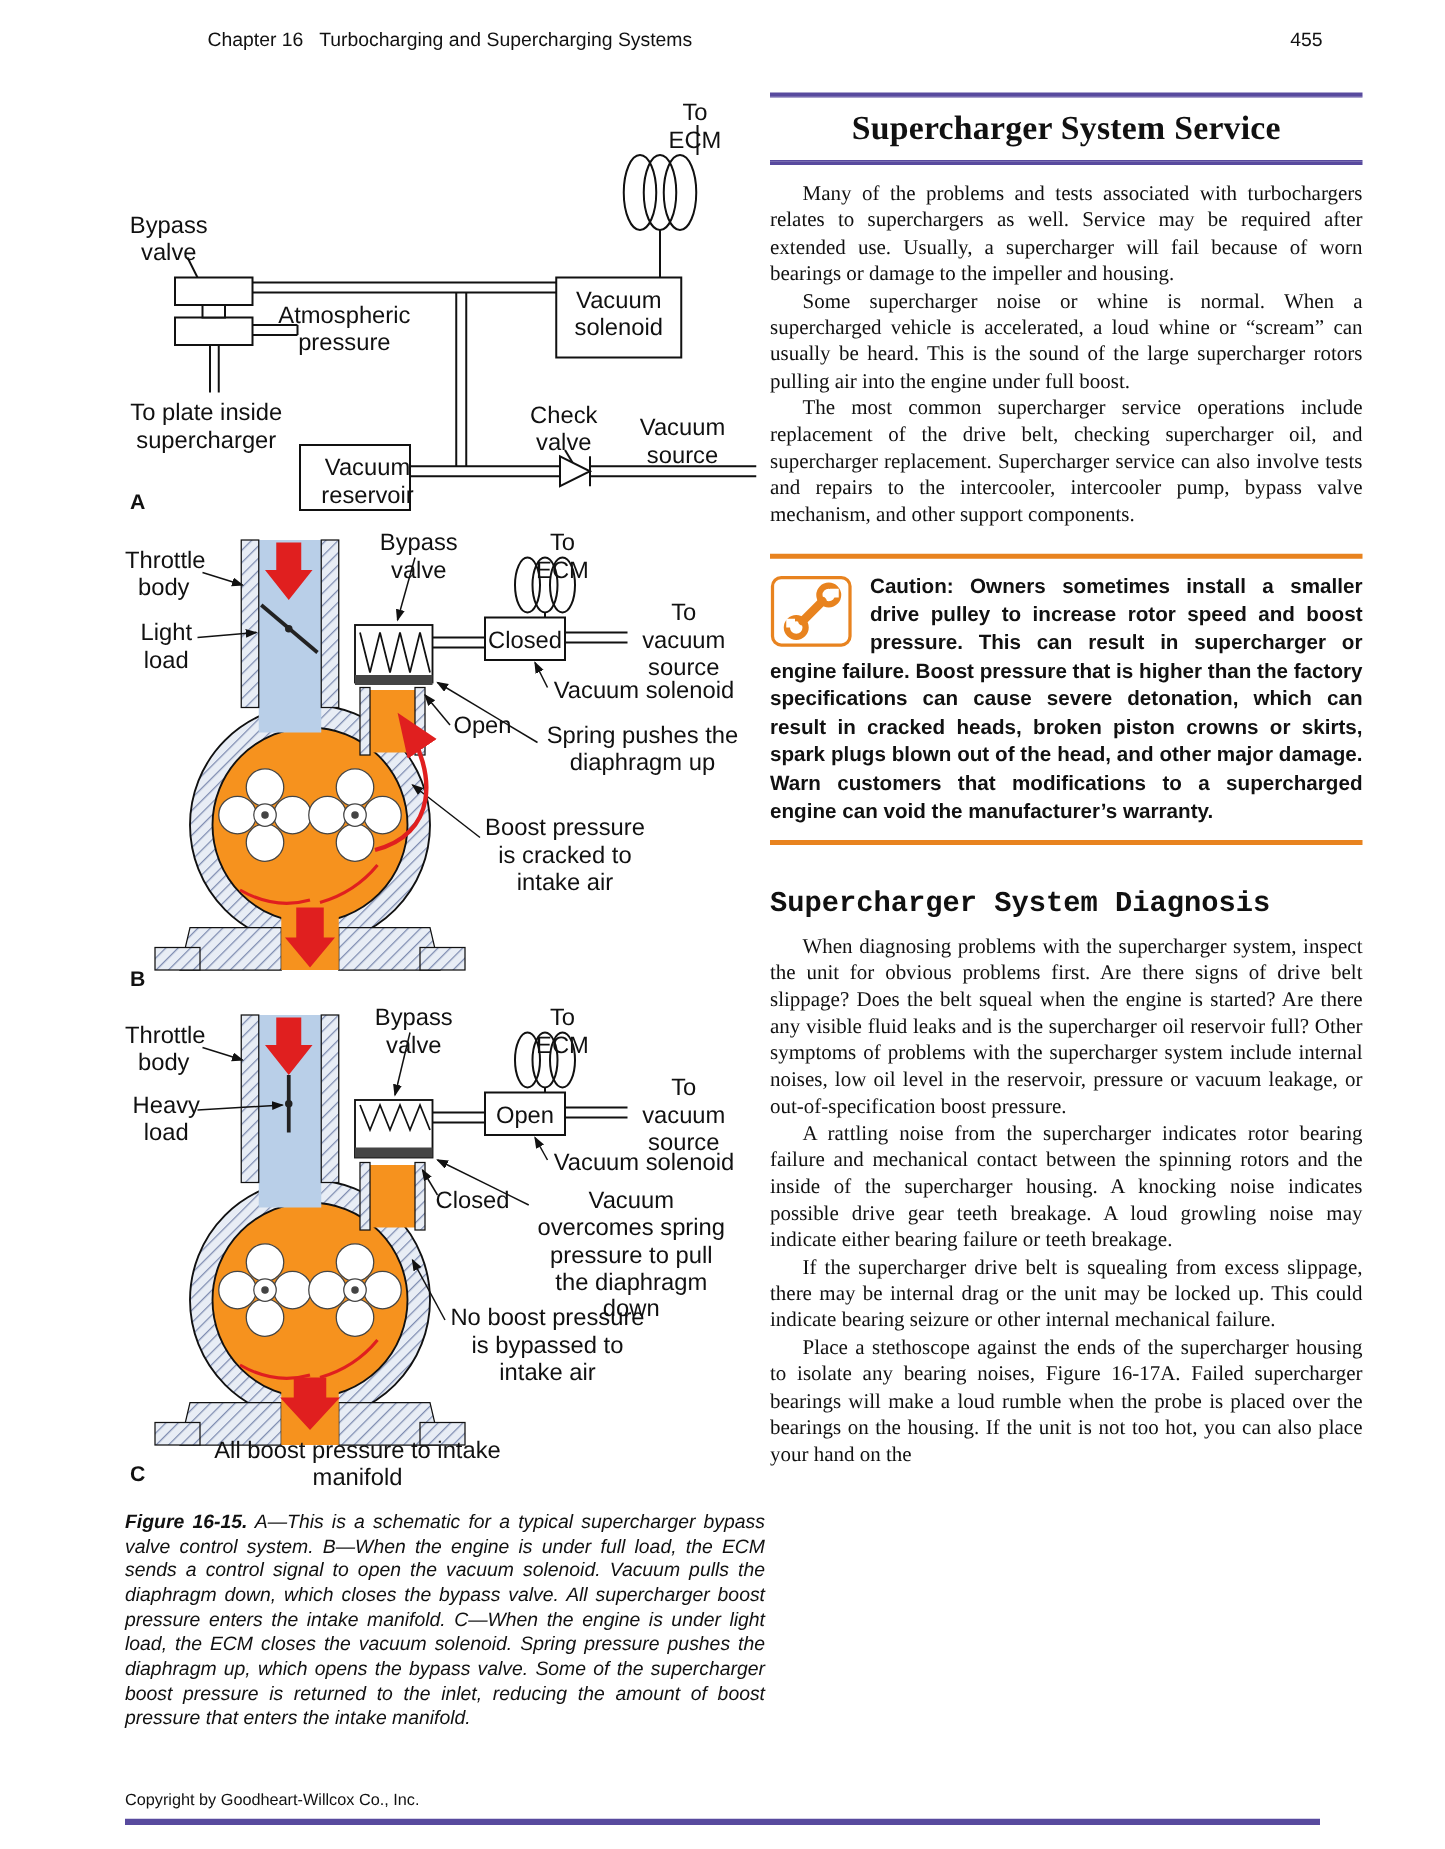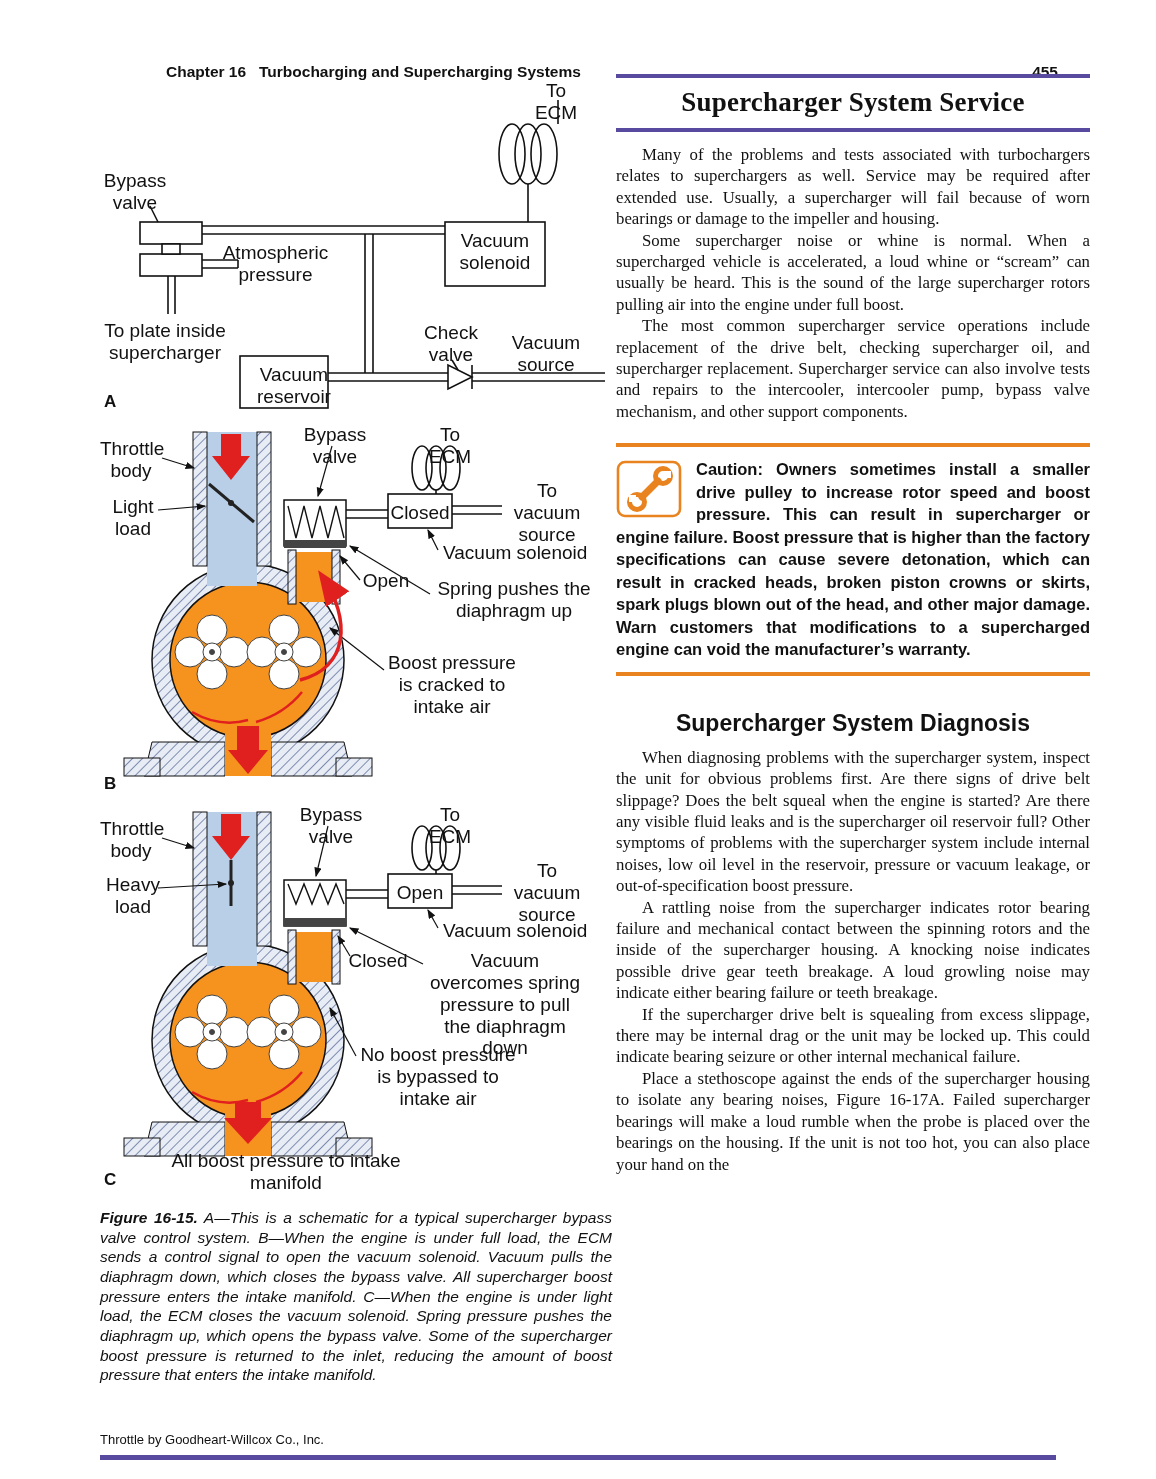--- a/index.html
+++ b/index.html
@@ -2,21 +2,21 @@
 <html style="--accent_purple: #584a9e; --accent_orange: #e8831f; --rotor_orange: #f6921e; --intake_blue: #b9cfe8; --arrow_red: #e01f1f;"><head>
 <meta charset="utf-8">
 <style>
   * { margin:0; padding:0; box-sizing:border-box; }
   html,body { background:#ffffff; }
   .page { position:relative; width:1156px; height:1479px; background:#fff;
           font-family:"Liberation Sans", sans-serif; color:#111; overflow:hidden; }
 
   .header { position:absolute; top:24px; left:100px; width:958px;
             display:flex; justify-content:space-between;
-            font-weight:bold; font-size:15.5px;margin-top:39px; }
+            font-weight:normal; font-size:15.5px; }
   .header .rh { white-space:pre; margin-left:66px; }
 
   .left-col { position:absolute; left:100px; top:74px; width:515px; }
   .diagram { position:relative; width:515px; }
   .diagram svg { position:absolute; left:0; top:0; }
   .lbl { position:absolute; font-size:19px; line-height:1.15; text-align:center; }
   .lbl.la { text-align:left; }
   .dletter { position:absolute; font-weight:bold; font-size:17px; }
 
   .caption { margin-top:12px; width:512px; font-size:15.5px; font-style:italic;
@@ -31,21 +31,21 @@
   .body-text { margin-top:12px; }
   .body-text p, .p7 { font-family:"Liberation Serif", serif; font-size:16.8px;
              line-height:21.4px; text-align:justify; text-indent:26px; }
   .p7 b { font-weight:normal; }
 
   .caution { margin-top:21px; border-top:4px solid var(--accent_orange,#e8831f);
              border-bottom:4px solid var(--accent_orange,#e8831f); padding:11px 0; }
   .caution p { font-weight:bold; font-size:16.5px; line-height:22.5px; text-align:justify; }
   .cicon { float:left; width:66px; height:58px; margin:2px 14px 4px 0; }
 
-  h2.sub { font-family:Liberation Sans, sans-serif; font-size:23px; margin:34px 0 10px;text-align:center; }
+  h2.sub { font-family:Liberation Mono, monospace; font-size:23px; margin:34px 0 10px; }
 
   .footer { position:absolute; left:100px; top:1432px; font-size:13px; }
   .bottom-bar { position:absolute; left:100px; top:1455px; width:956px; height:5px;
                 background:var(--accent_purple,#584a9e); }
 </style>
 </head>
 <body>
 
 <div class="page">
 
@@ -332,15 +332,15 @@
     <h2 class="sub">Supercharger System Diagnosis</h2>
 
     <div class="body-text" style="margin-top:0">
       <p>When diagnosing problems with the supercharger system, inspect the unit for obvious problems first. Are there signs of drive belt slippage? Does the belt squeal when the engine is started? Are there any visible fluid leaks and is the supercharger oil reservoir full? Other symptoms of problems with the supercharger system include internal noises, low oil level in the reservoir, pressure or vacuum leakage, or out-of-specification boost pressure.</p>
       <p>A rattling noise from the supercharger indicates rotor bearing failure and mechanical contact between the spinning rotors and the inside of the supercharger housing. A knocking noise indicates possible drive gear teeth breakage. A loud growling noise may indicate either bearing failure or teeth breakage.</p>
       <p>If the supercharger drive belt is squealing from excess slippage, there may be internal drag or the unit may be locked up. This could indicate bearing seizure or other internal mechanical failure.</p>
       <p class="p7"><span>Place a stethoscope against the ends of the supercharger housing to isolate any bearing noises, </span><b>Figure 16-17A.</b><span> Failed supercharger bearings will make a loud rumble when the probe is placed over the bearings on the housing. If the unit is not too hot, you can also place your hand on the</span></p>
     </div>
   </div>
 
-  <div class="footer">Throttle by Goodheart-Willcox Co., Inc.</div>
+  <div class="footer">Copyright by Goodheart-Willcox Co., Inc.</div>
   <div class="bottom-bar"></div>
 </div>
 
 </body></html>

